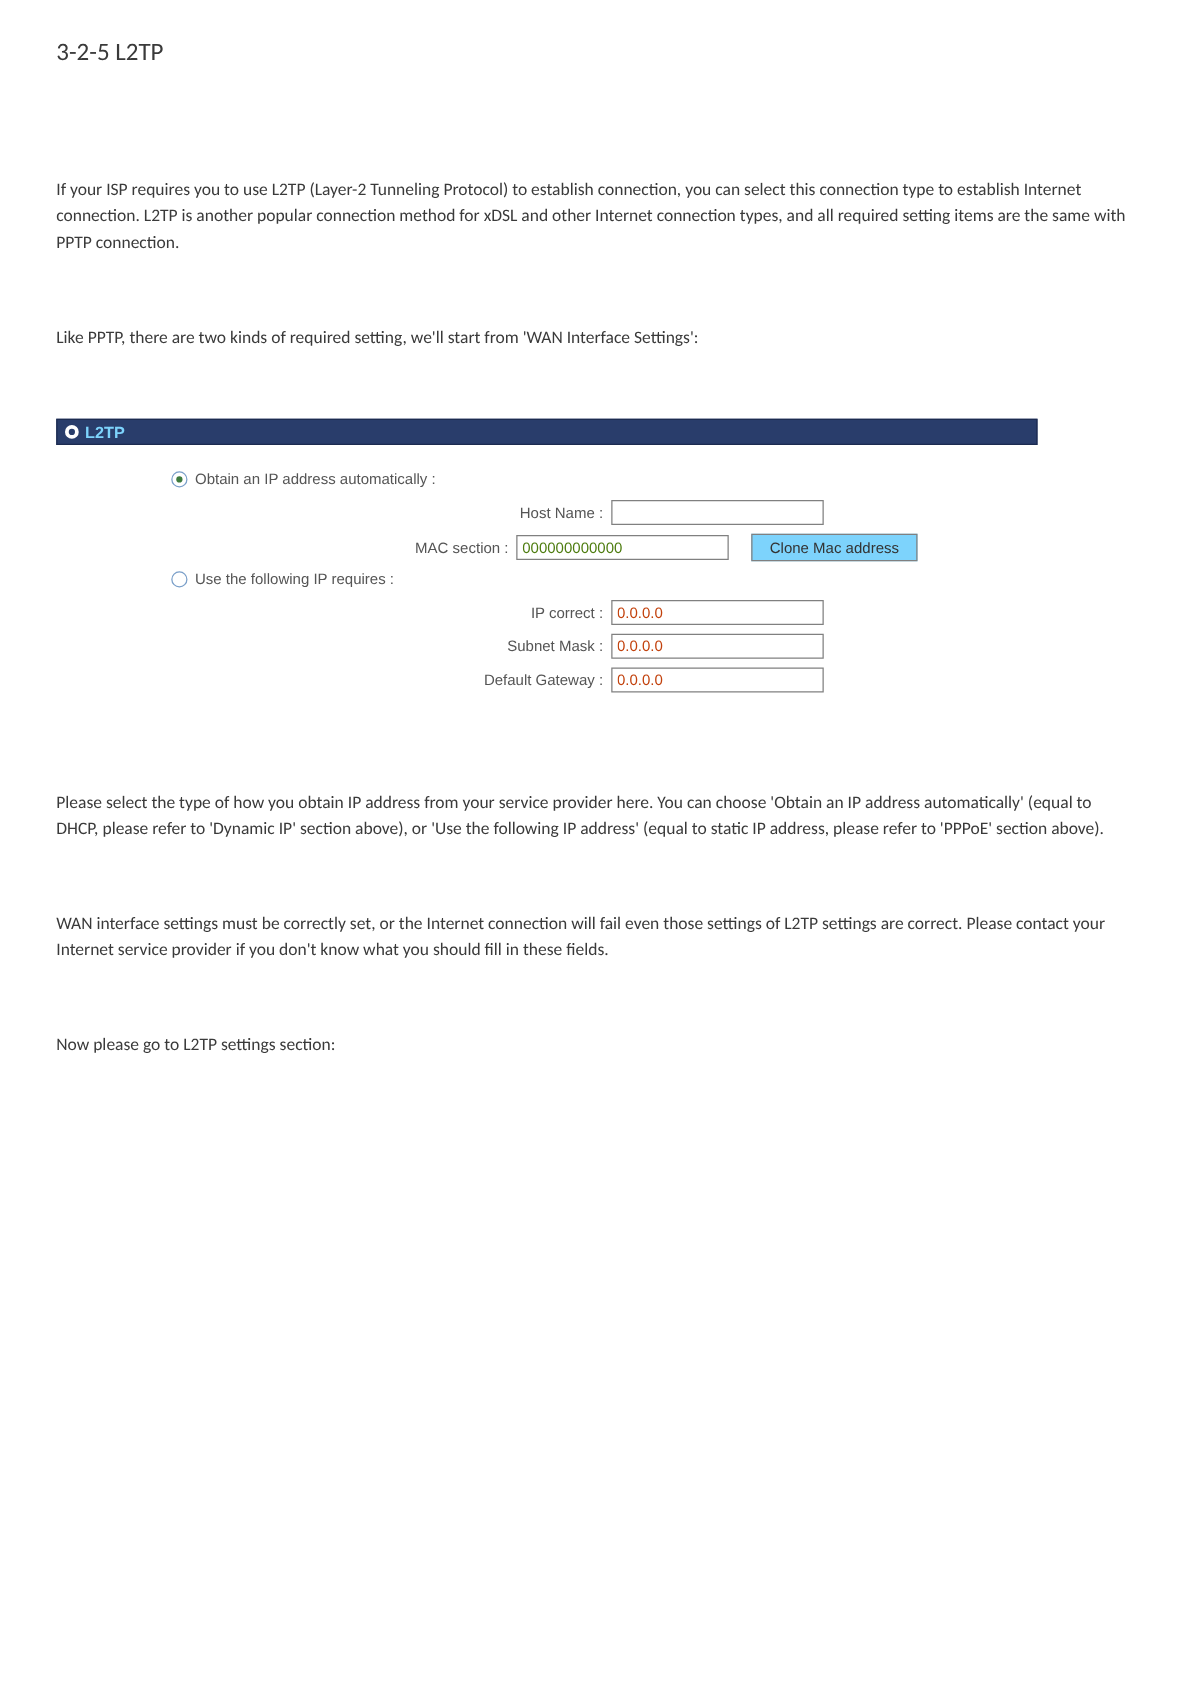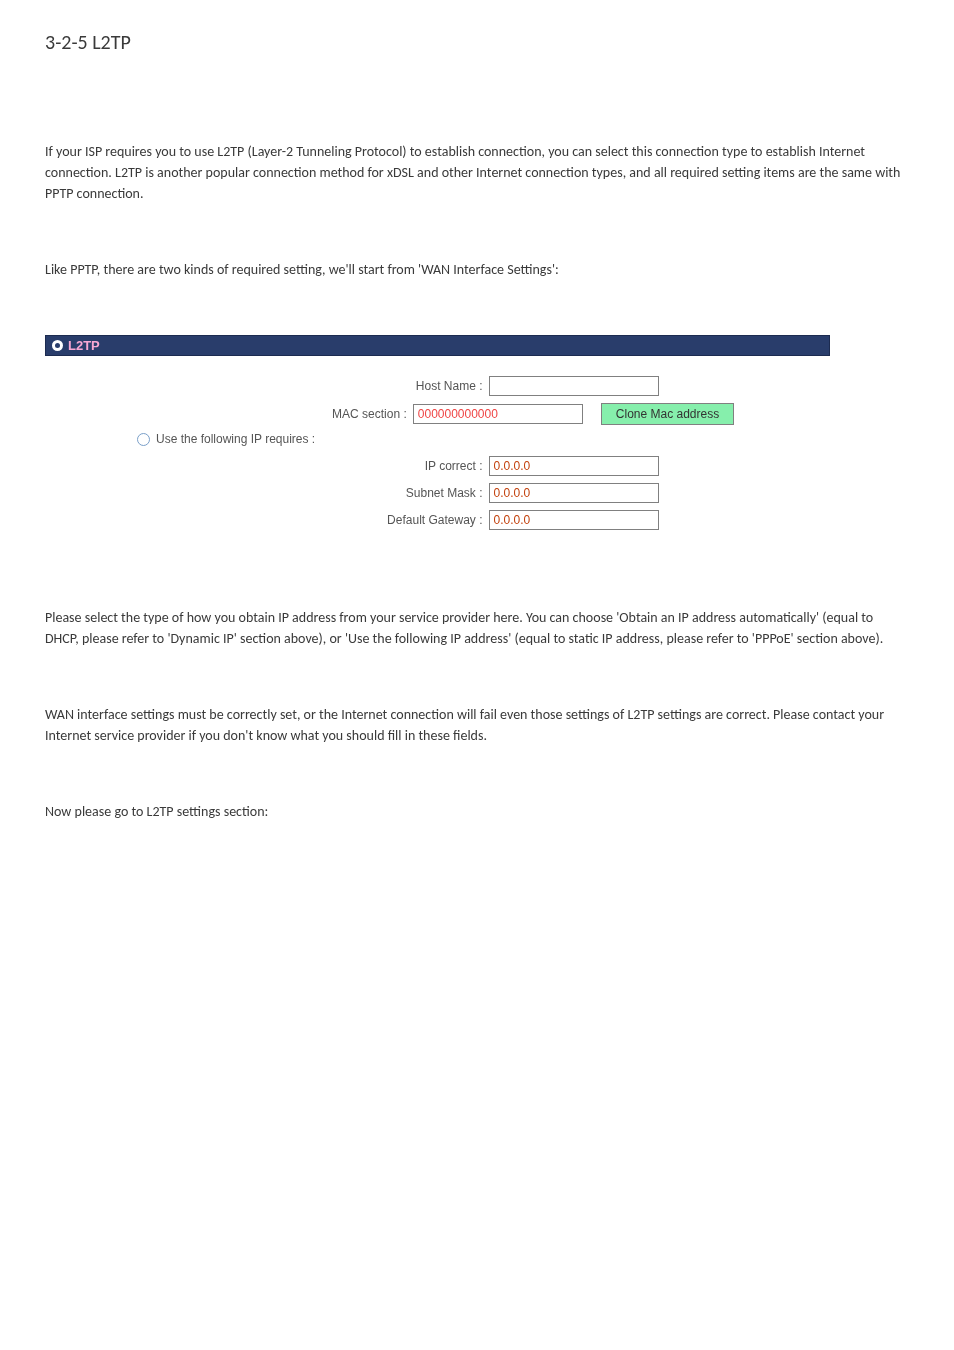--- a/index.html
+++ b/index.html
@@ -25,21 +25,21 @@
       line-height: 1.5;
       margin-bottom: 55px;
     }
     .screenshot-block {
       width: 785px;
       margin: 0 0 55px 0;
       font-family: Arial, sans-serif;
     }
     .screenshot-header {
       background: #293d6b;
-      color: #f9a8d4;
+      color: #7dd3fc;
       font-size: 13px;
       font-weight: bold;
       padding: 2px 6px;
       display: flex;
       align-items: center;
       gap: 5px;
       border: 1px solid #1c2b50;
     }
     .header-icon {
       width: 11px;
@@ -102,31 +102,31 @@
       font-size: 12px;
       color: #555;
     }
     .text-input {
       width: 170px;
       height: 20px;
       border: 1px solid #808080;
       background: #ffffff;
       font-size: 12px;
       padding: 0 4px;
-      color: #ef4444;
+      color: #4d7c0f;
     }
     .text-input.disabled {
       color: #c2410c;
     }
     .btn {
       height: 22px;
       padding: 0 14px;
       font-size: 12px;
       border: 1px solid #808080;
-      background: #86efac;
+      background: #7dd3fc;
       margin-left: 18px;
       cursor: pointer;
       color: #333;
     }
   </style>
 </head>
 <body>
 
 <div class="section-title">3-2-5 L2TP</div>
 
@@ -134,20 +134,24 @@
 
 <div class="para">Like PPTP, there are two kinds of required setting, we'll start from 'WAN Interface Settings':</div>
 
 <div class="screenshot-block">
   <div class="screenshot-header">
     <span class="header-icon"></span>
     <span>L2TP</span>
   </div>
   <div class="screenshot-body">
 
+    <div class="radio-row">
+      <span class="radio selected"></span>
+      <span class="radio-label">Obtain an IP address automatically :</span>
+    </div>
 
     <div class="form-row">
       <div class="form-label">Host Name :</div>
       <input type="text" class="text-input" value="" style="">
     </div>
 
     <div class="form-row">
       <div class="form-label">MAC section :</div>
       <input type="text" class="text-input" value="000000000000" style="">
       <button class="btn">Clone Mac address</button>

